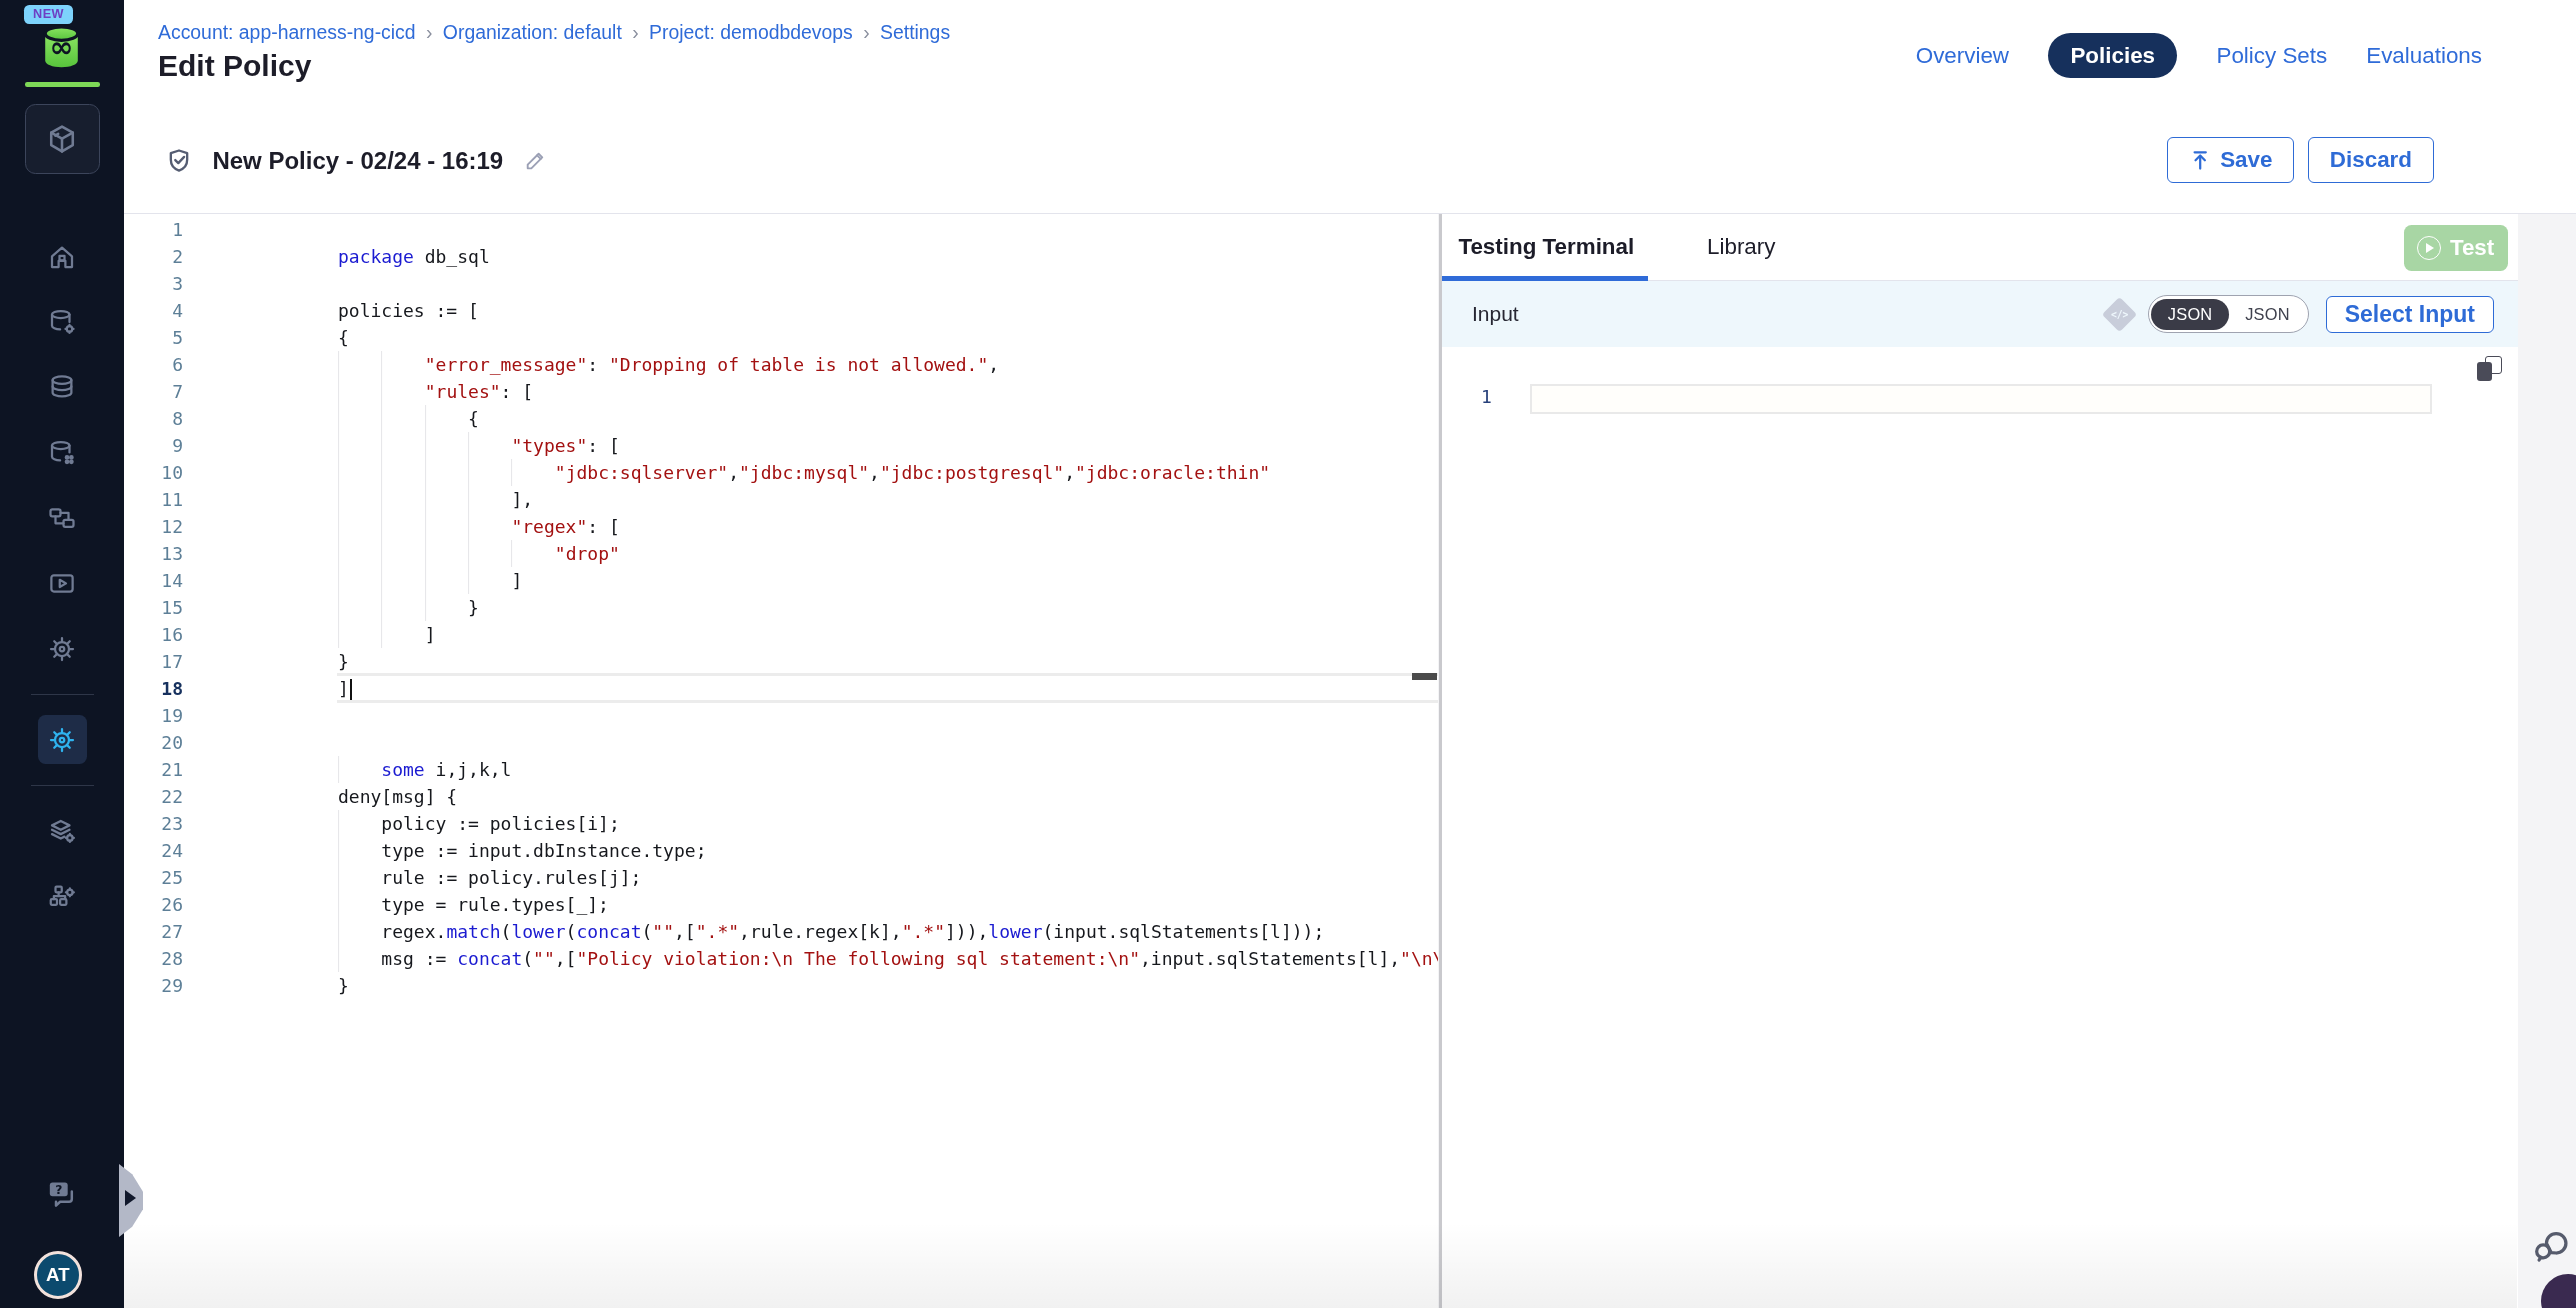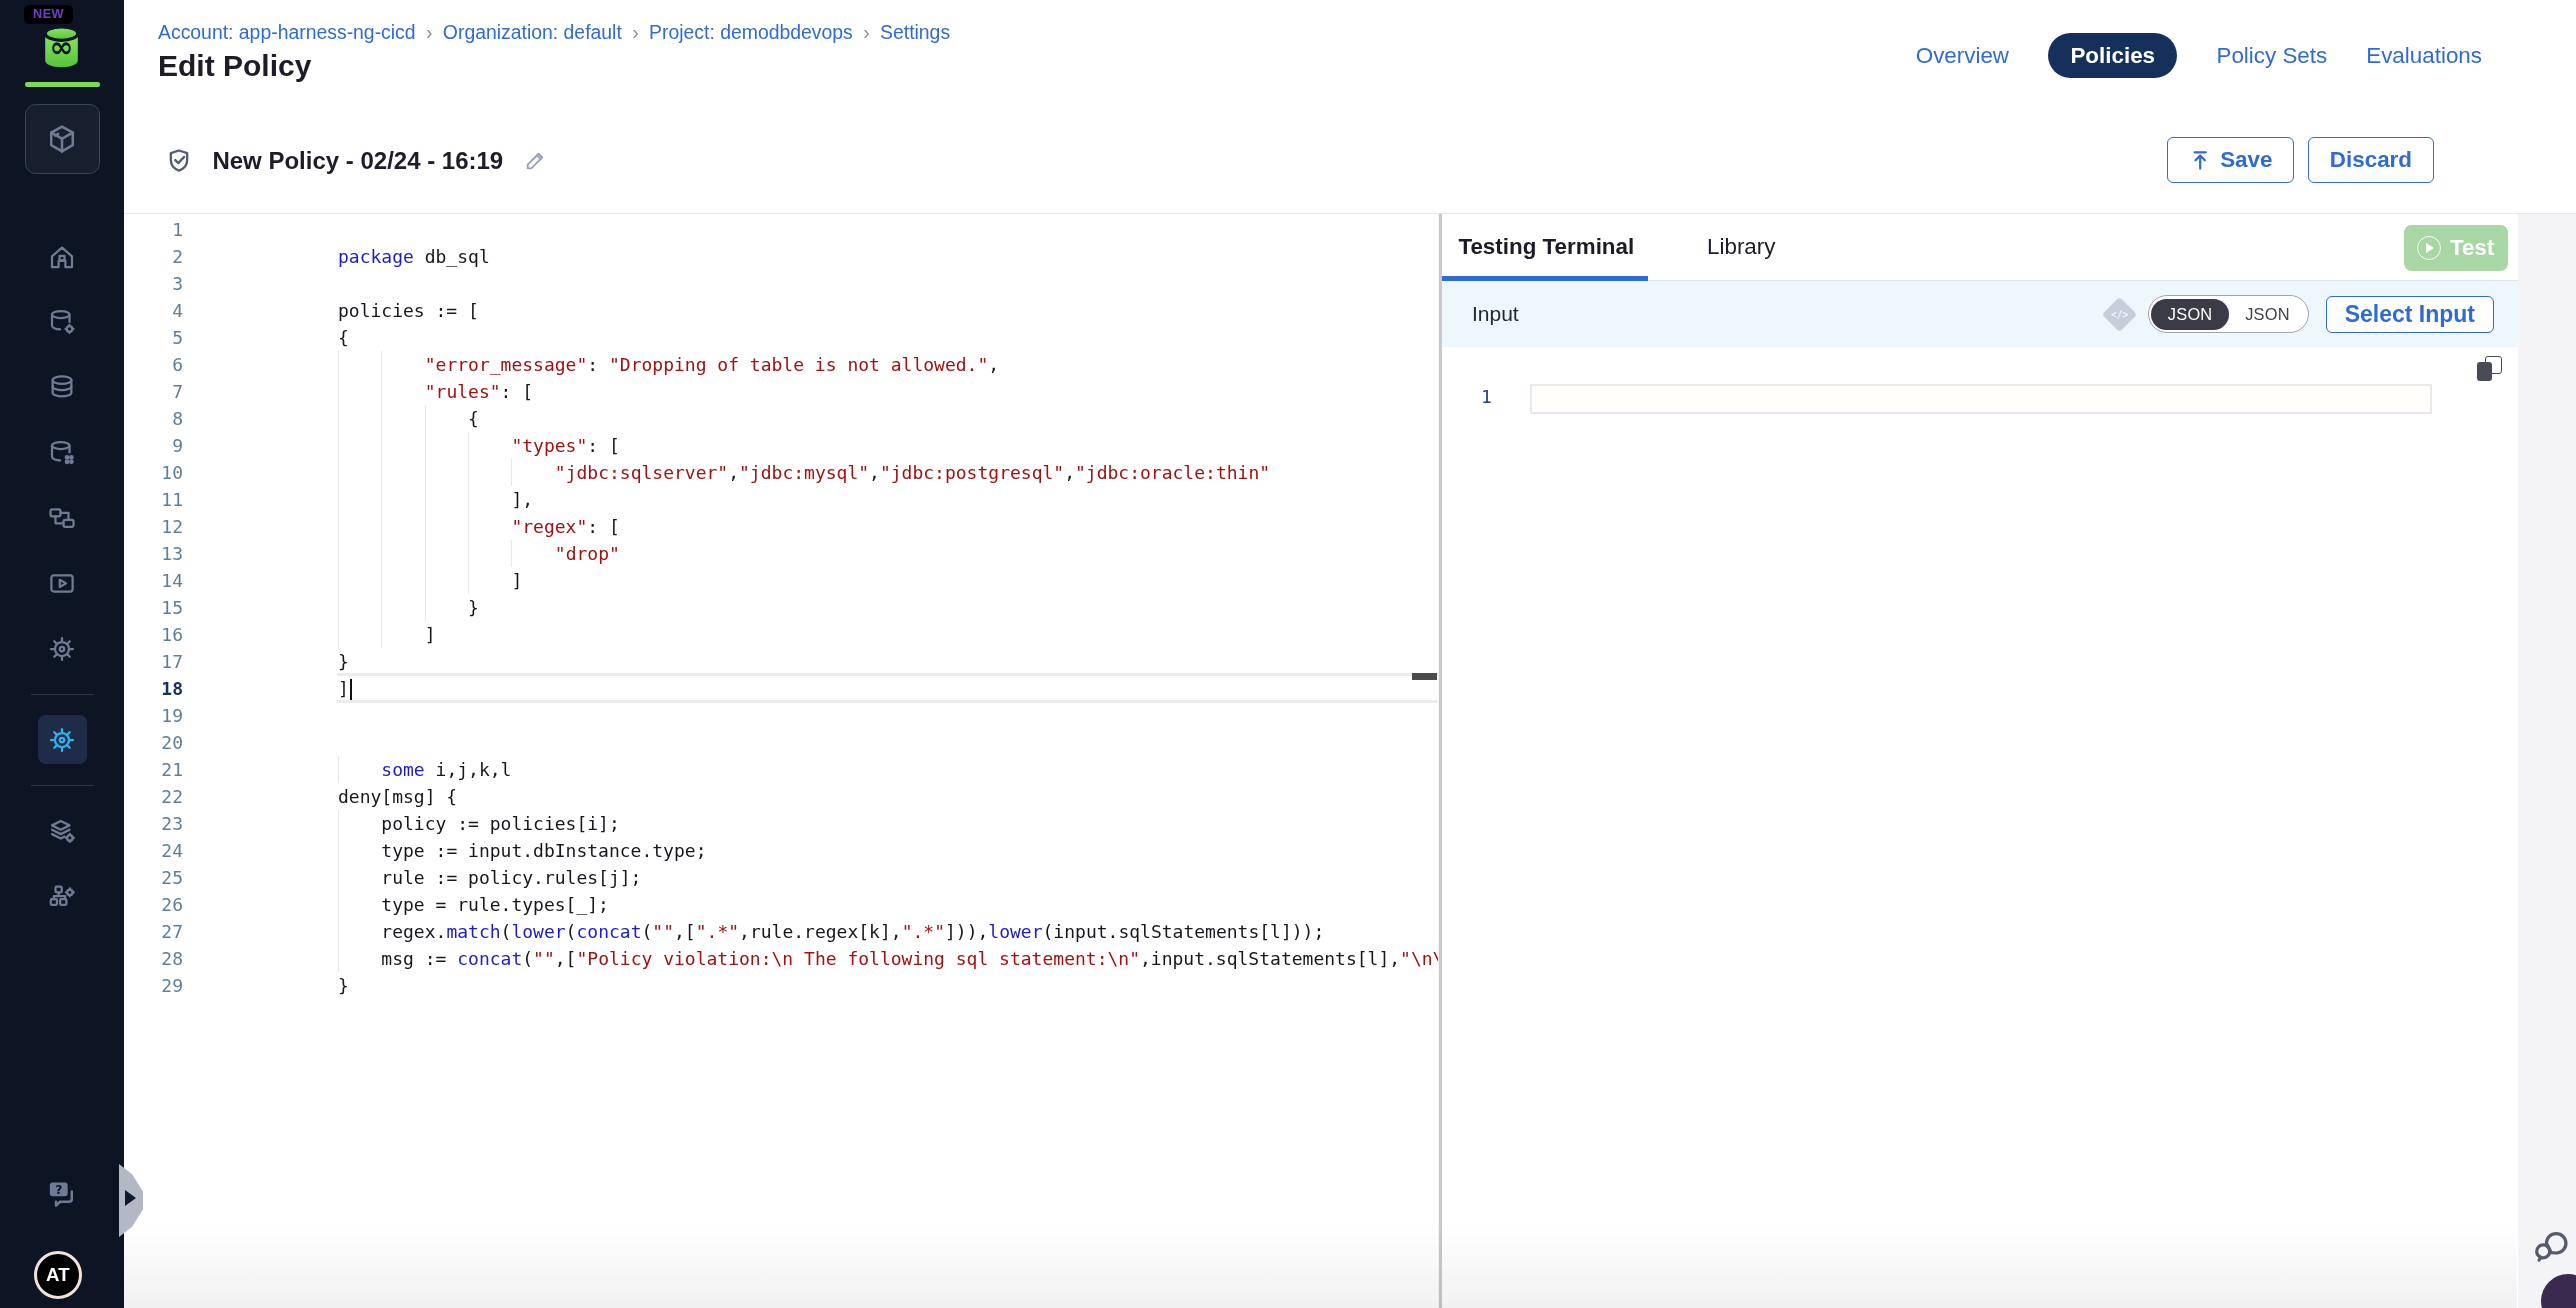--- a/index.html
+++ b/index.html
@@ -2,33 +2,33 @@
 <html style="font-size:12px"><head>
 <meta charset="utf-8">
 <style>
   * { margin:0; padding:0; box-sizing:border-box; }
   html,body { width:2576px; height:1309px; }
   body { font-family:"Liberation Sans", sans-serif; background:#f4f4f6; position:relative; overflow:hidden; }
   #app { position:absolute; inset:0; }
 
   
   .sidebar { position:absolute; left:0; top:0; width:124px; height:1309px; background:#0d1423; z-index:5; }
-  .new-badge { position:absolute; left:24px; top:4.5px; width:49px; height:19.4px; background:#000000; color:#6e3fc3;
+  .new-badge { position:absolute; left:24px; top:4.5px; width:49px; height:19.4px; background:#7dd3fc; color:#6e3fc3;
     font-size:12.7px; font-weight:700; border-radius:5.2px; display:flex; align-items:center; justify-content:center; letter-spacing:0.4px;}
   .logo { position:absolute; left:37px; top:24px; width:49px; height:46px; }
   .logo-divider { position:absolute; left:24.6px; top:82px; width:75px; height:5.2px; background:#7ed957; border-radius:2.2px; }
   .module-box { position:absolute; left:24.6px; top:104px; width:75px; height:70px; background:#171e2e; border:1.5px solid #3c455b; border-radius:10.4px; display:flex; align-items:center; justify-content:center; }
   .nav-col { position:absolute; left:0; top:224px; width:124px; display:flex; flex-direction:column; align-items:center; }
   .nav-item { width:49px; height:49px; display:flex; align-items:center; justify-content:center; margin:8.2px 0; border-radius:7.5px; }
   .nav-item.active { background:#1e2c47; }
   .nav-div { width:63px; height:1.5px; background:#2e3648; margin:12px 0; }
   .icon-svg { stroke:#707b93; fill:none; stroke-width:1.8; stroke-linecap:round; stroke-linejoin:round; }
   .nav-item.active .icon-svg { stroke:#2fb3ef; }
   .help-item { position:absolute; left:37px; top:1172px; width:49px; height:42px; display:flex; align-items:center; justify-content:center; }
-  .avatar { position:absolute; left:34px; top:1251px; width:48px; height:48px; border-radius:50%; background:#000000; border:3px solid #f2e2dc;
+  .avatar { position:absolute; left:34px; top:1251px; width:48px; height:48px; border-radius:50%; background:#0c4a6e; border:3px solid #f2e2dc;
     color:#fff; font-size:18.6px; font-weight:700; display:flex; align-items:center; justify-content:center; letter-spacing:0.4px;}
   .expand-handle { position:absolute; left:119px; top:1164px; width:24px; height:73px; background:#b3b8c7; z-index:6;
     clip-path:polygon(0 0, 55% 14%, 100% 38%, 100% 62%, 55% 86%, 0 100%); }
   .expand-tri { position:absolute; left:125px; top:1190px; width:0; height:0; border-left:11.2px solid #11182b; border-top:8.2px solid transparent; border-bottom:8.2px solid transparent; z-index:7;}
 
   
   .header { position:absolute; left:124px; top:0; width:2452px; height:120px; background:#fff; border-bottom:1.5px solid #e3e4ec; }
   .breadcrumb { position:absolute; left:34px; top:21px; font-size:19.4px; display:flex; gap:10.4px; align-items:center; }
   .crumb { color:#2f6bd8; }
   .crumb-sep { color:#8a8f9e; font-size:19.4px; }

